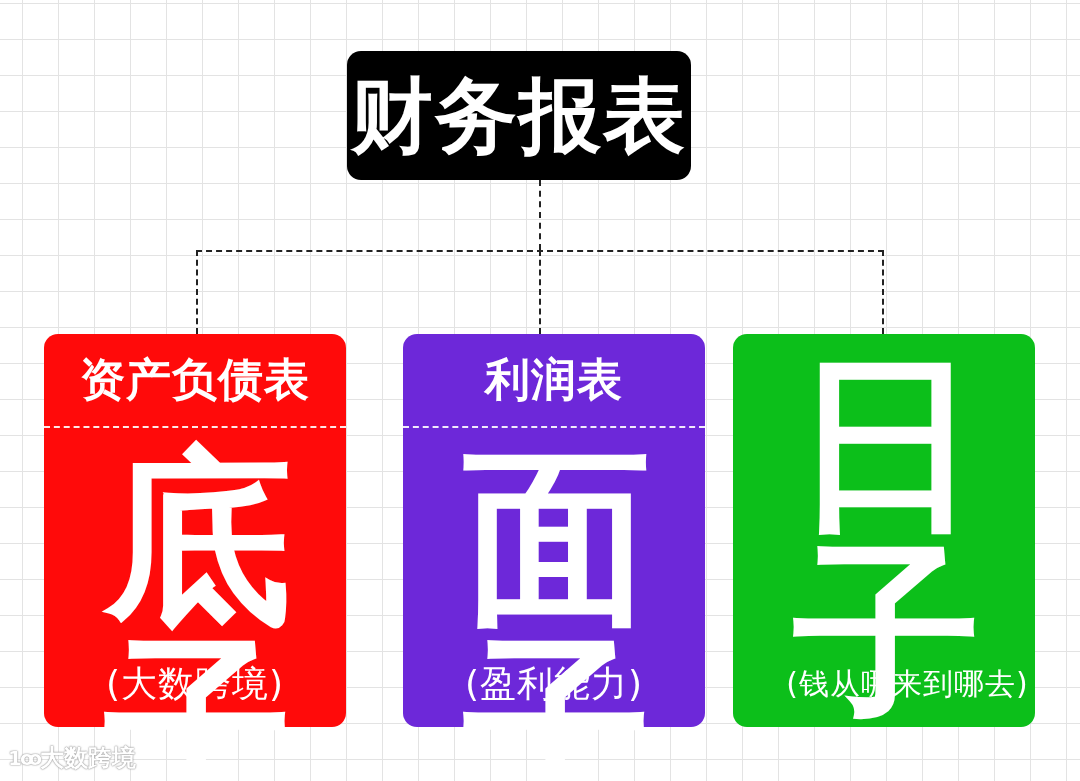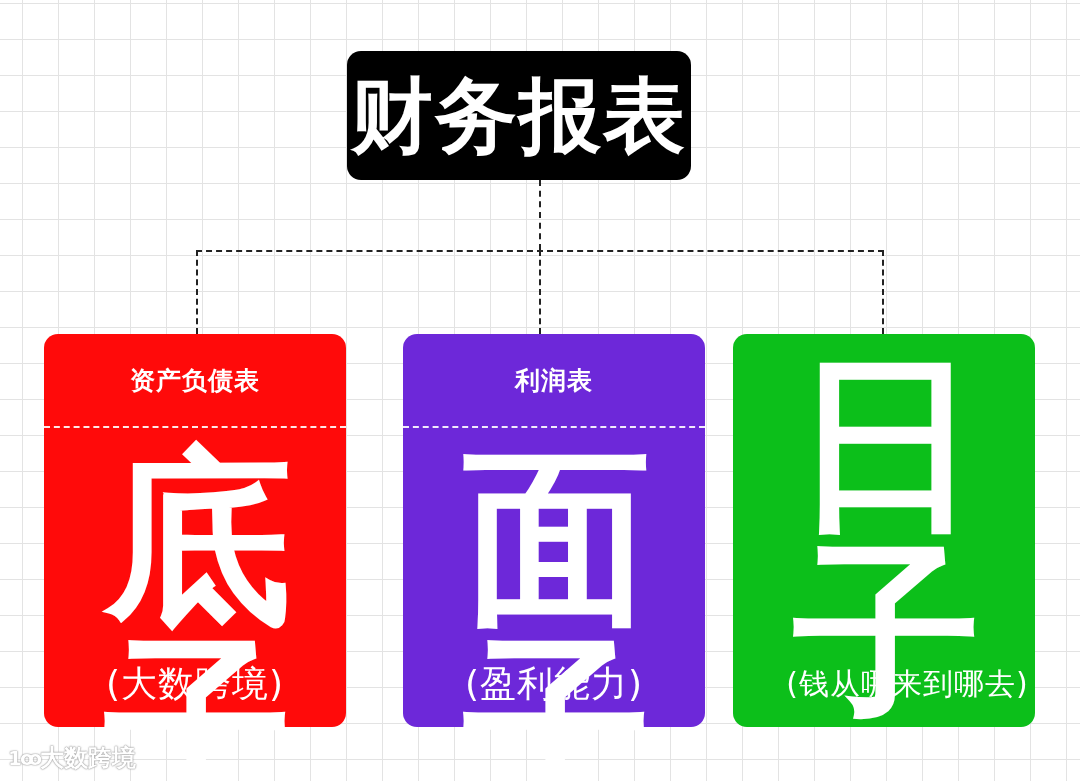--- a/index.html
+++ b/index.html
@@ -24,21 +24,21 @@
   }
   .conn { position:absolute; }
   .v { border-left:2px dashed #222; width:0; }
   .h { border-top:2px dashed #222; height:0; }
   .card {
     position:absolute; top:334px; width:302px; height:393px;
     border-radius:14px; color:#fff; text-align:center;
   }
   .card .head {
     height:92px; display:flex; align-items:center; justify-content:center;
-    font-size:25px; font-weight:bold; letter-spacing:1px;
+    font-size:45px; font-weight:bold; letter-spacing:1px;
     border-bottom:2px dashed rgba(255,255,255,0.9);
   }
   .card .big {
     font-size:188px; font-weight:bold; line-height:1;
     margin-top:16px; letter-spacing:-6px;
   }
   .card .sub {
     position:absolute; left:0; right:0; bottom:18px;
     font-size:36px; font-weight:normal; letter-spacing:1px;
   }

